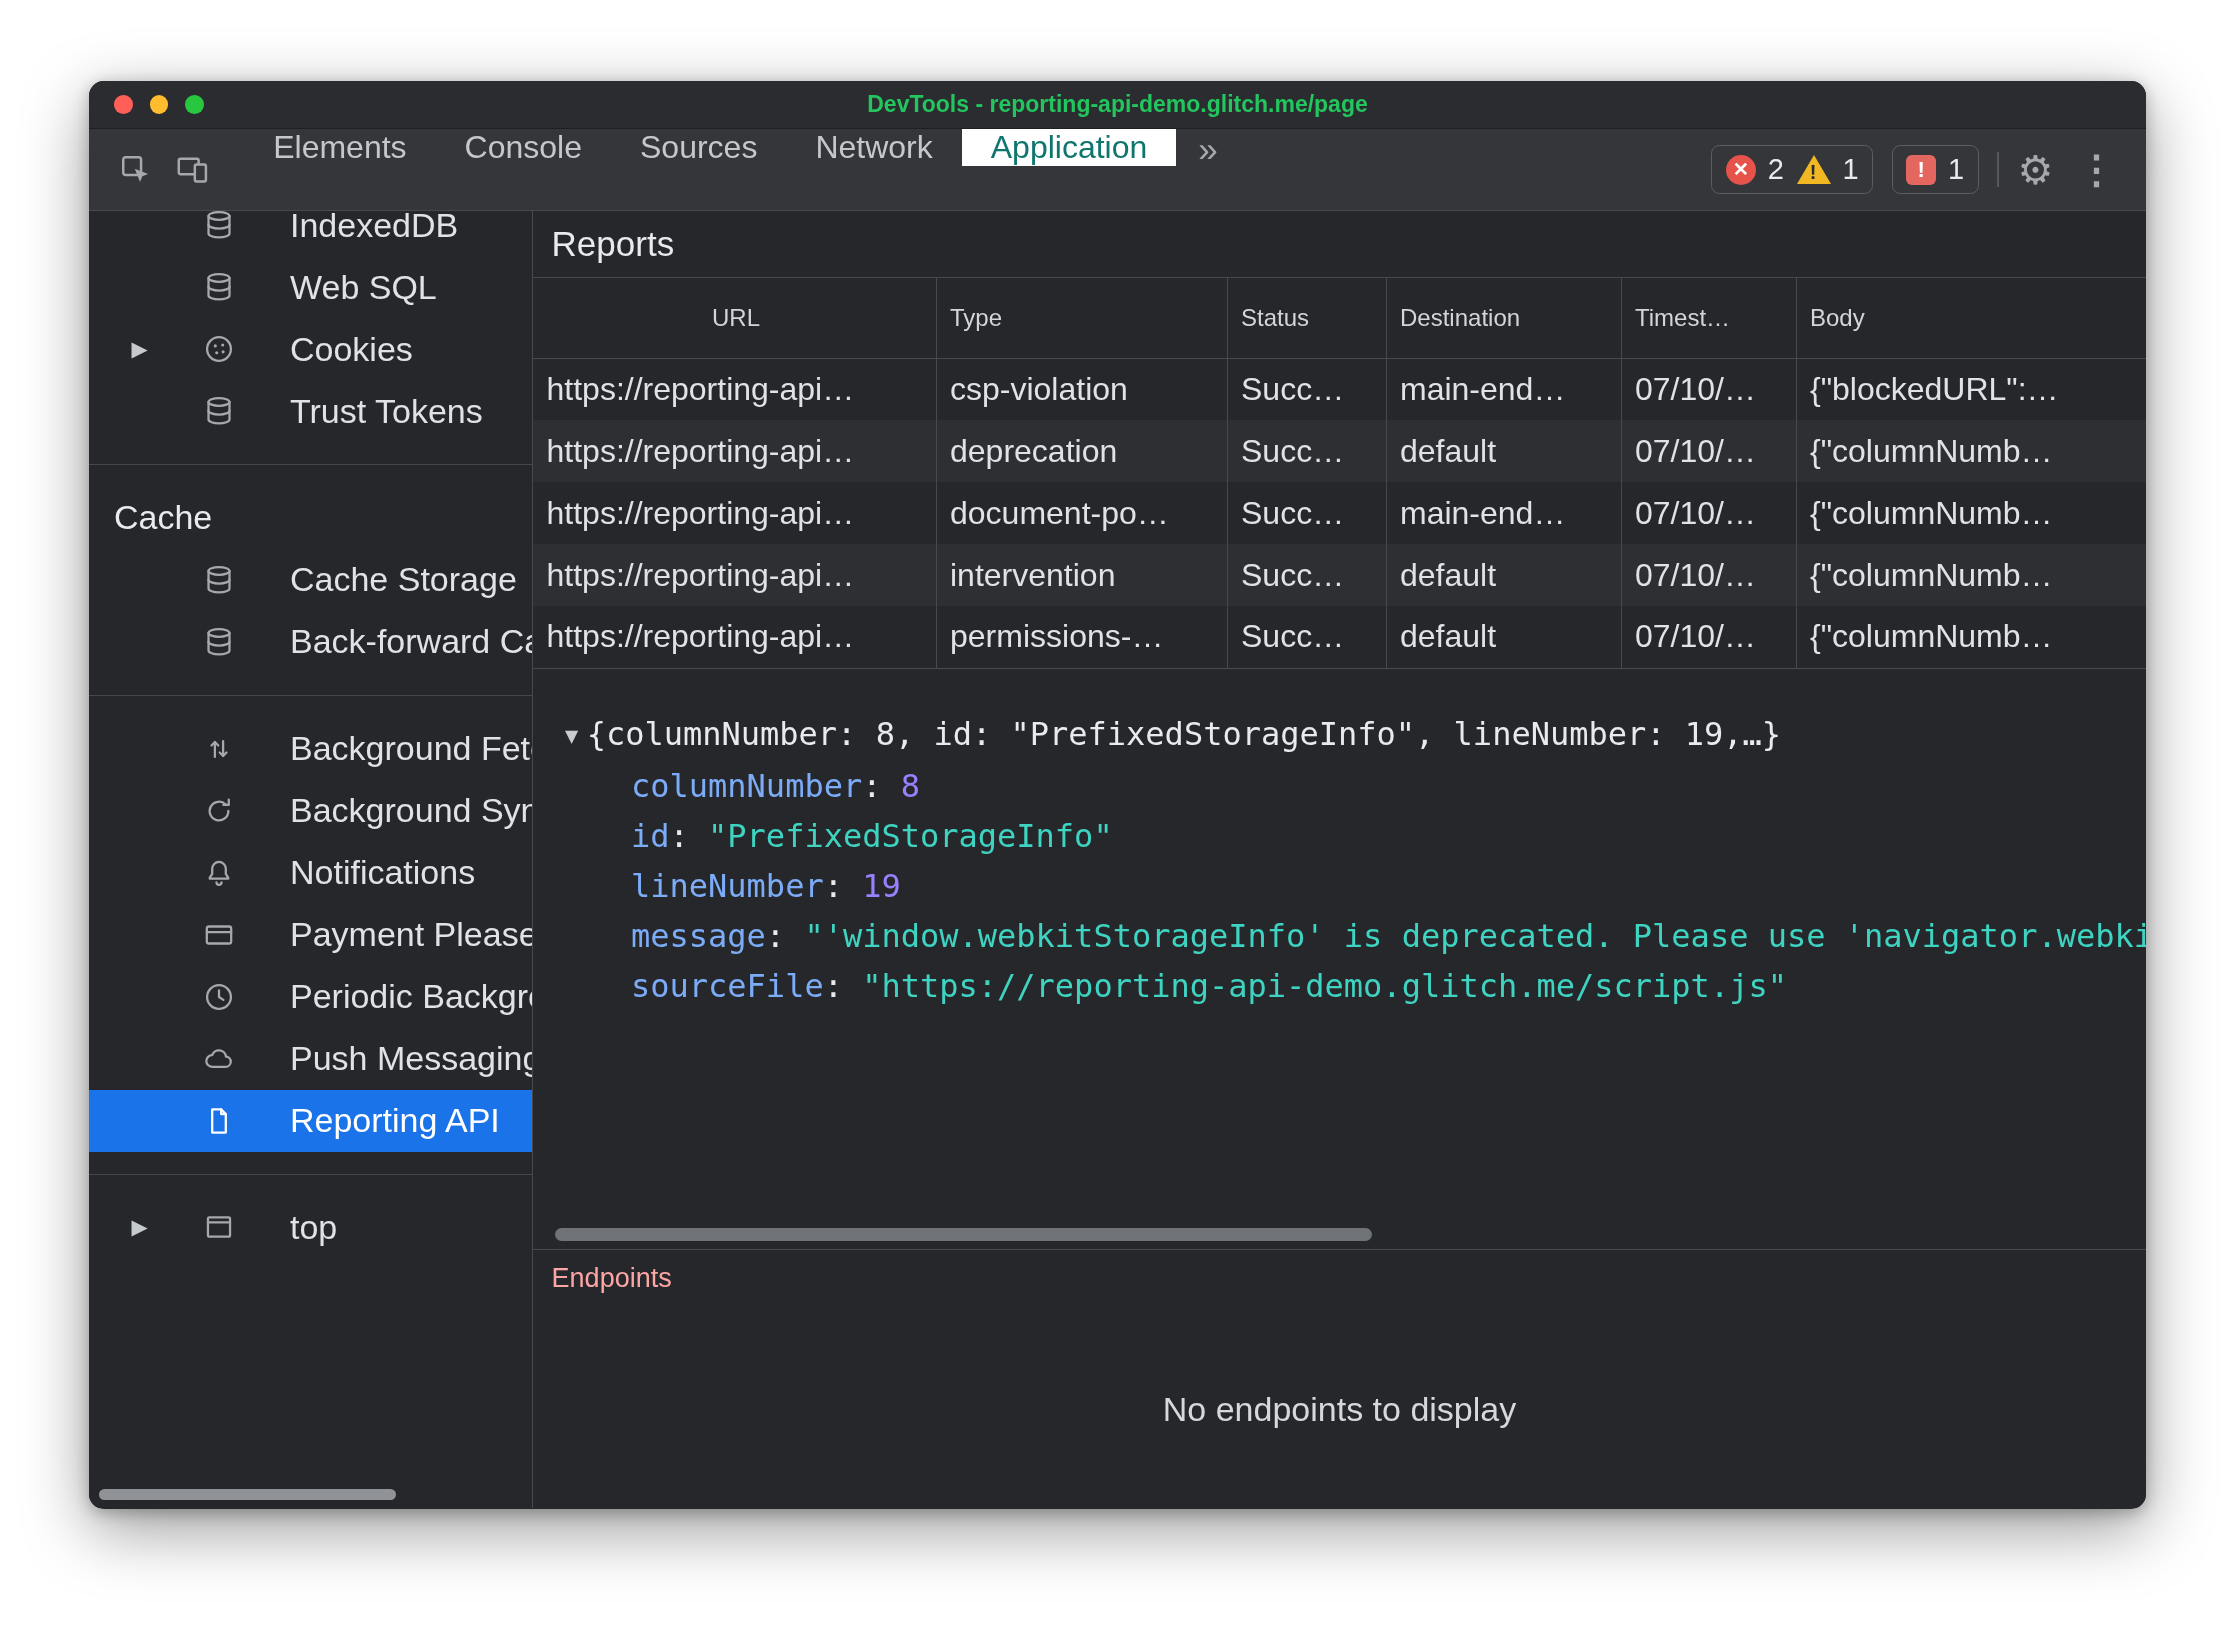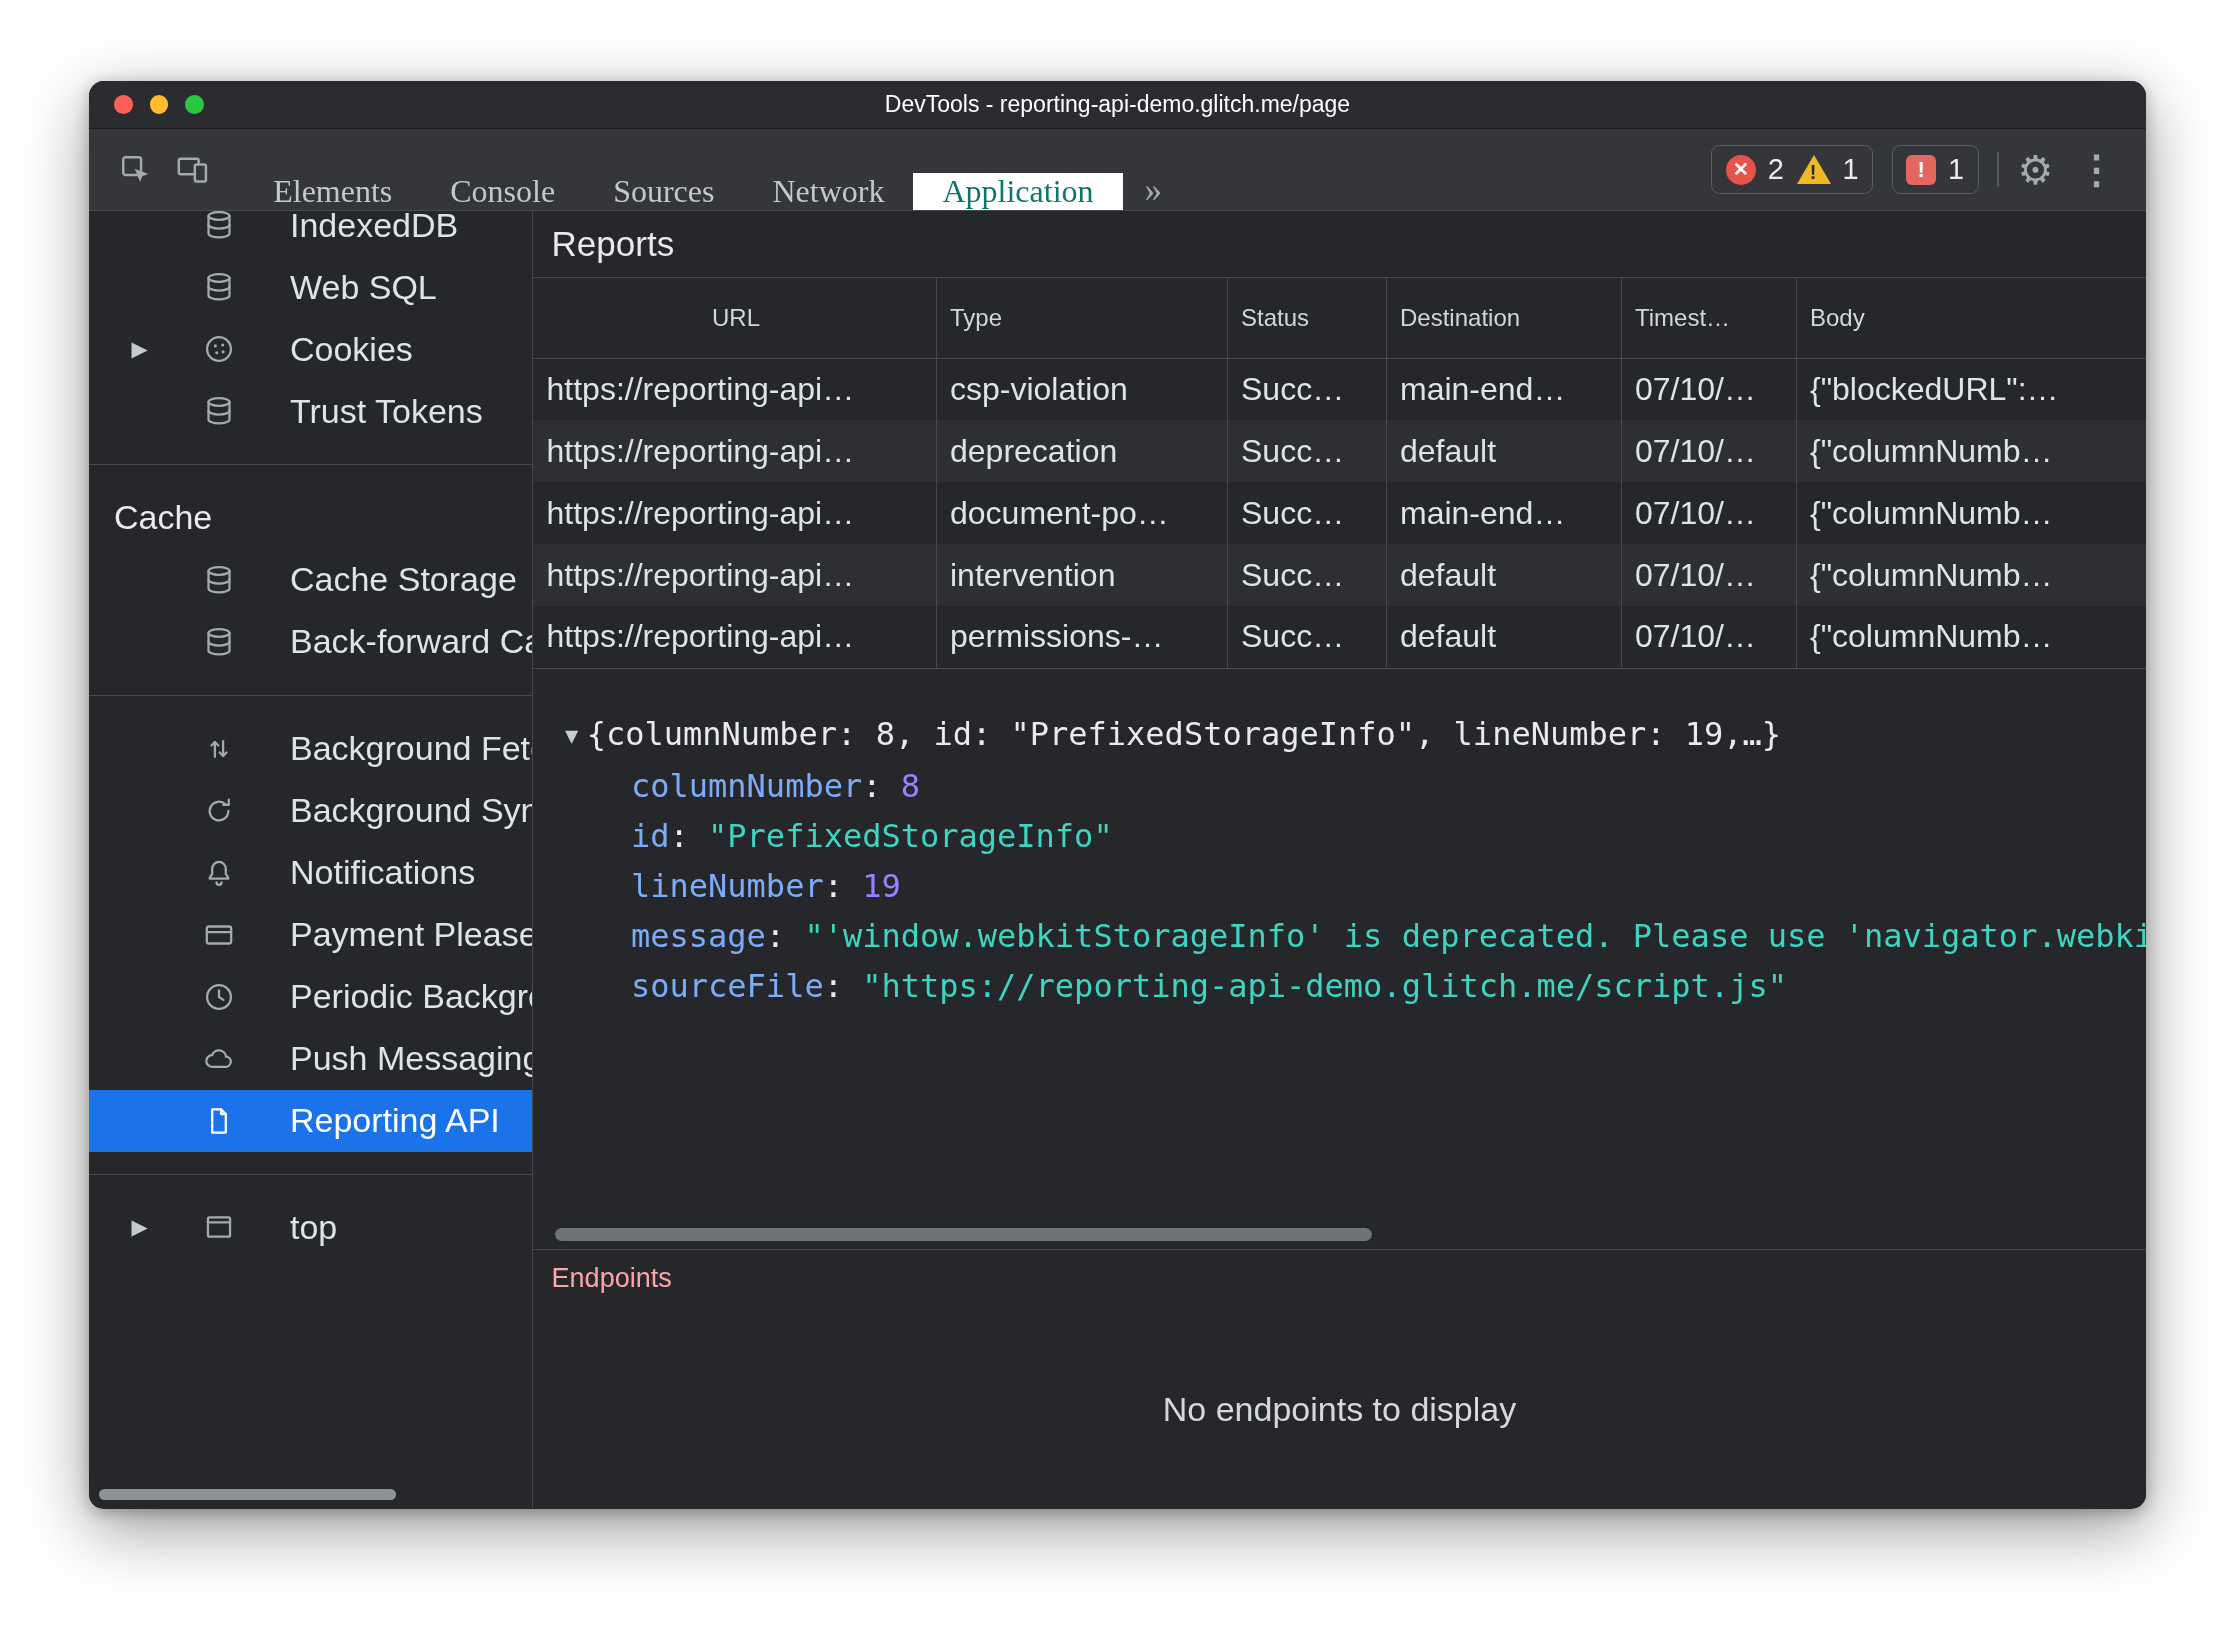--- a/index.html
+++ b/index.html
@@ -10,28 +10,28 @@
     background:#26272a; border-radius:15px; overflow:hidden;
     box-shadow:0 20px 67px rgba(0,0,0,0.40), 0 3.4px 15px rgba(0,0,0,0.25);
   }
 
   
   .titlebar { height:48px; background:#2b2c2f; position:relative;
     display:flex; align-items:center; justify-content:center; border-bottom:0.8px solid #1e1f21; }
   .traffic { position:absolute; left:25px; top:0; height:100%; display:flex; align-items:center; gap:17px; }
   .light { width:18.6px; height:18.6px; border-radius:50%; }
   .light.red { background:#ff5f57; } .light.yellow { background:#febc2e; } .light.green { background:#29c740; }
-  .wintitle { color:#ffffff; font-size:23px; font-weight:400;text-align:right; }
+  .wintitle { color:#22c55e; font-size:23px; font-weight:700;text-align:right; }
 
   
   .toolbar { height:82px; background:#35363a; display:flex; align-items:stretch; border-bottom:0.8px solid #47494e; }
   .tool-icons { display:flex; align-items:center; padding:0 11.8px 0 22px; gap:8.4px; }
   .icon-btn { width:49px; height:52px; display:flex; align-items:center; justify-content:center; color:#a5a8ad; }
   .icon-btn svg { width:35px; height:35px; stroke:currentColor; fill:none; stroke-width:1.7; stroke-linecap:round; stroke-linejoin:round; }
-  .tabs { display:flex; align-items:flex-end; margin-left:15px;font-family:Liberation Serif, serif; }
+  .tabs { display:flex; align-items:flex-start; margin-left:15px; }
   .tab { display:flex; align-items:center; padding:0 29px; color:#c4c7cb; font-size:32px; }
   .tab.selected { background:#ffffff; color:#0f766e; }
   .more-tabs { display:flex; align-items:center; padding:0 22px; color:#a5a8ad; font-size:35px; }
   .toolbar-right { margin-left:auto; display:flex; align-items:center; gap:18.6px; padding-right:25px; }
   .badge-pill { display:flex; align-items:center; gap:11.8px; border:0.8px solid #5b5e63; border-radius:8.4px; padding:6.7px 13.5px; }
   .badge-count { color:#e8eaed; font-size:29px; }
   .err-icon { width:30px; height:30px; border-radius:50%; background:#e5534b; color:#fff;
     display:flex; align-items:center; justify-content:center; font-size:19.4px; font-weight:700; }
   .warn-icon { position:relative; width:35px; height:32px; display:inline-block; }
   .warn-tri { position:absolute; left:0.8px; top:1.7px; width:0; height:0;

